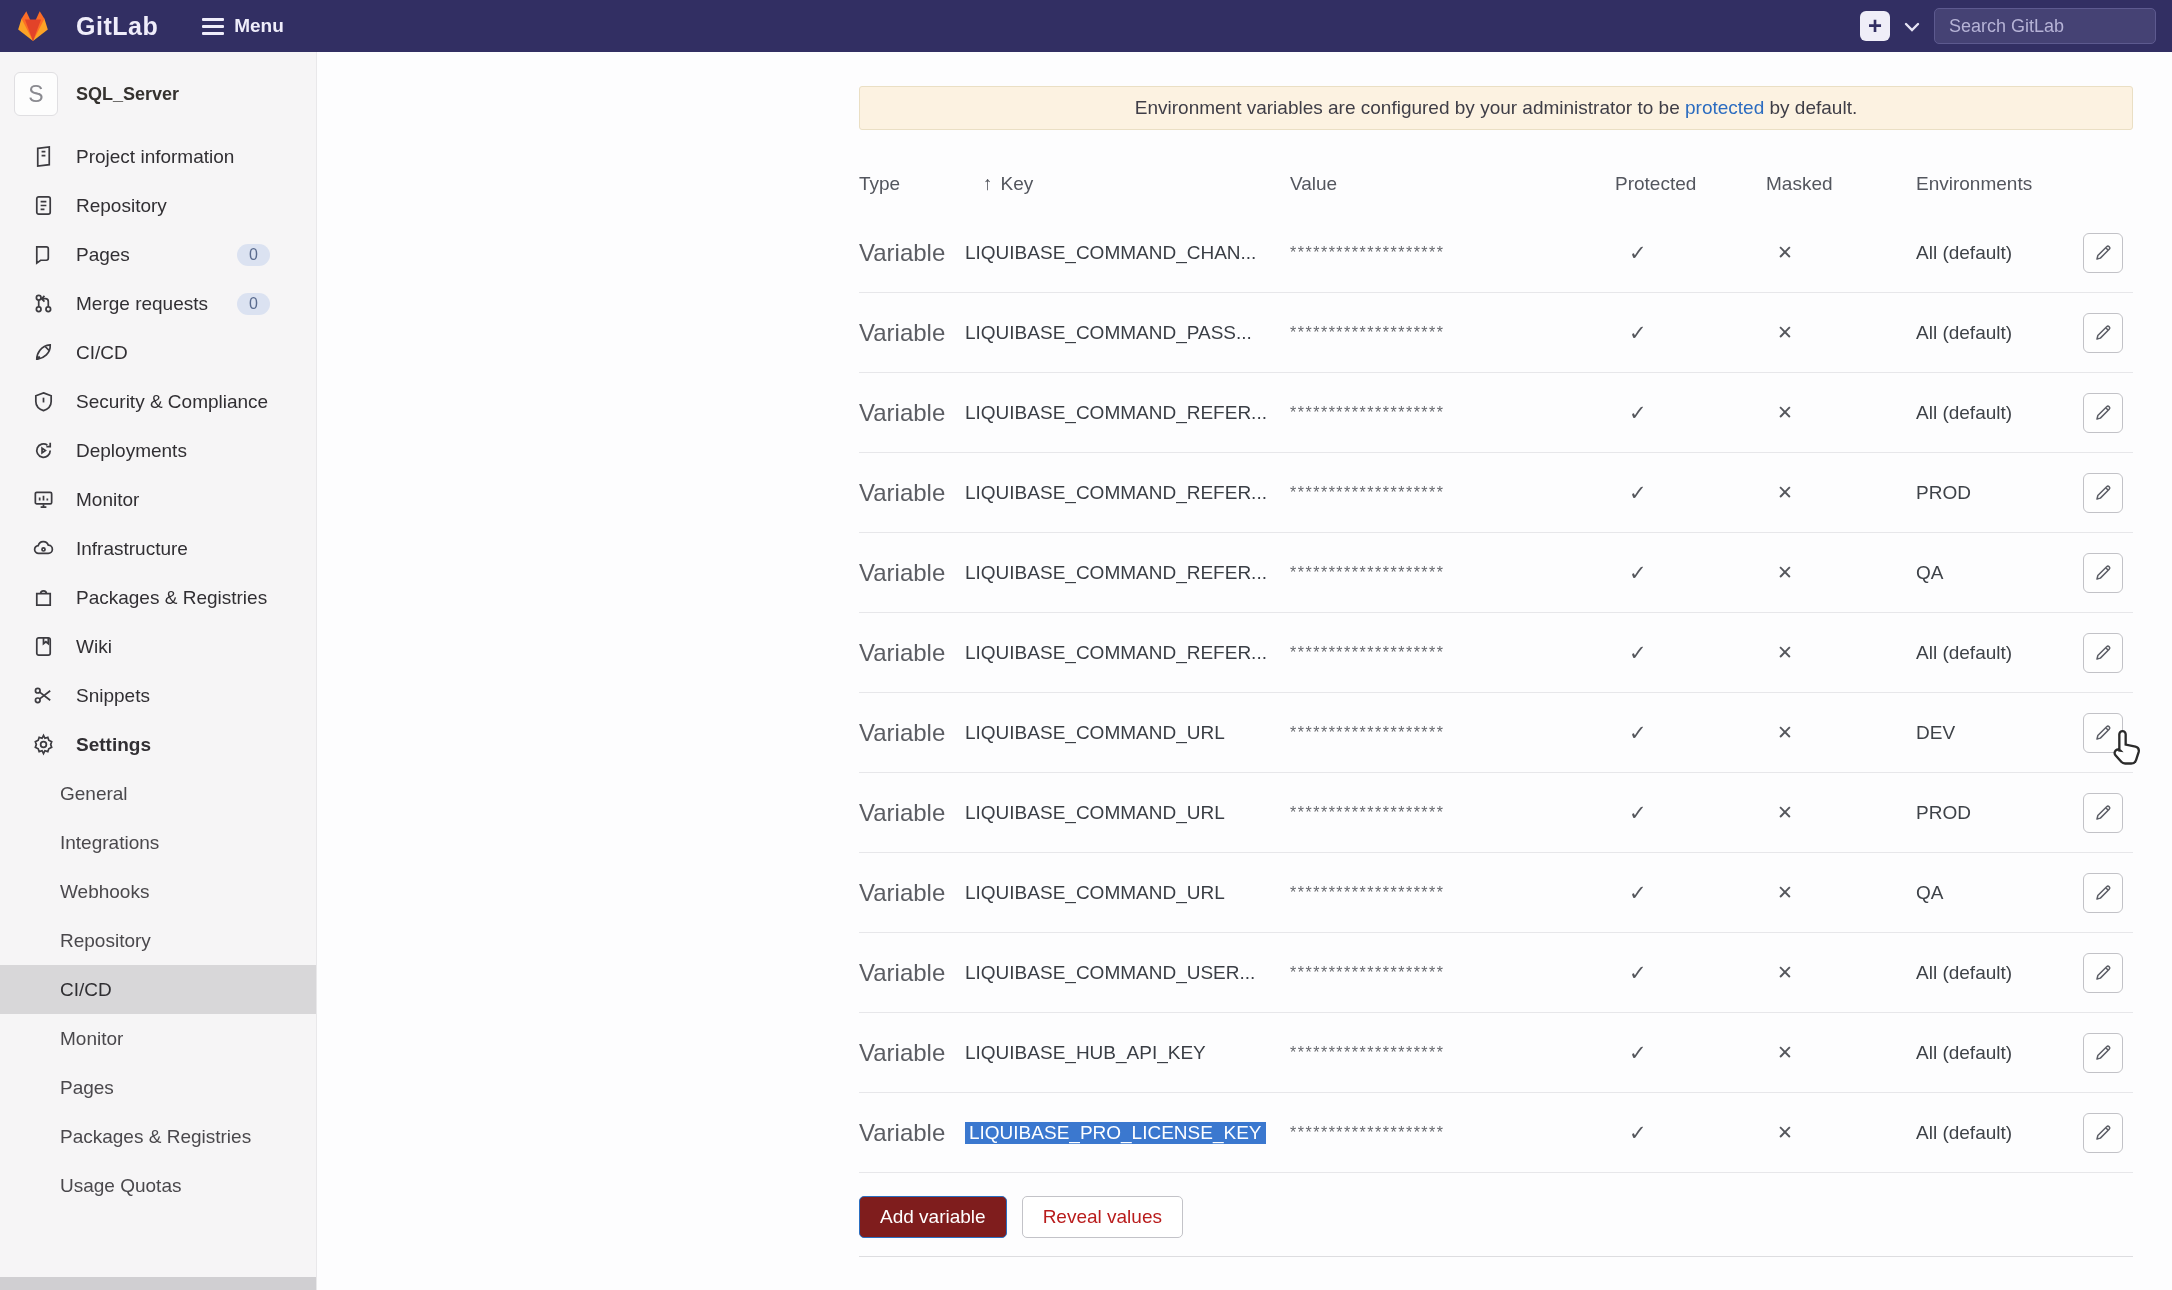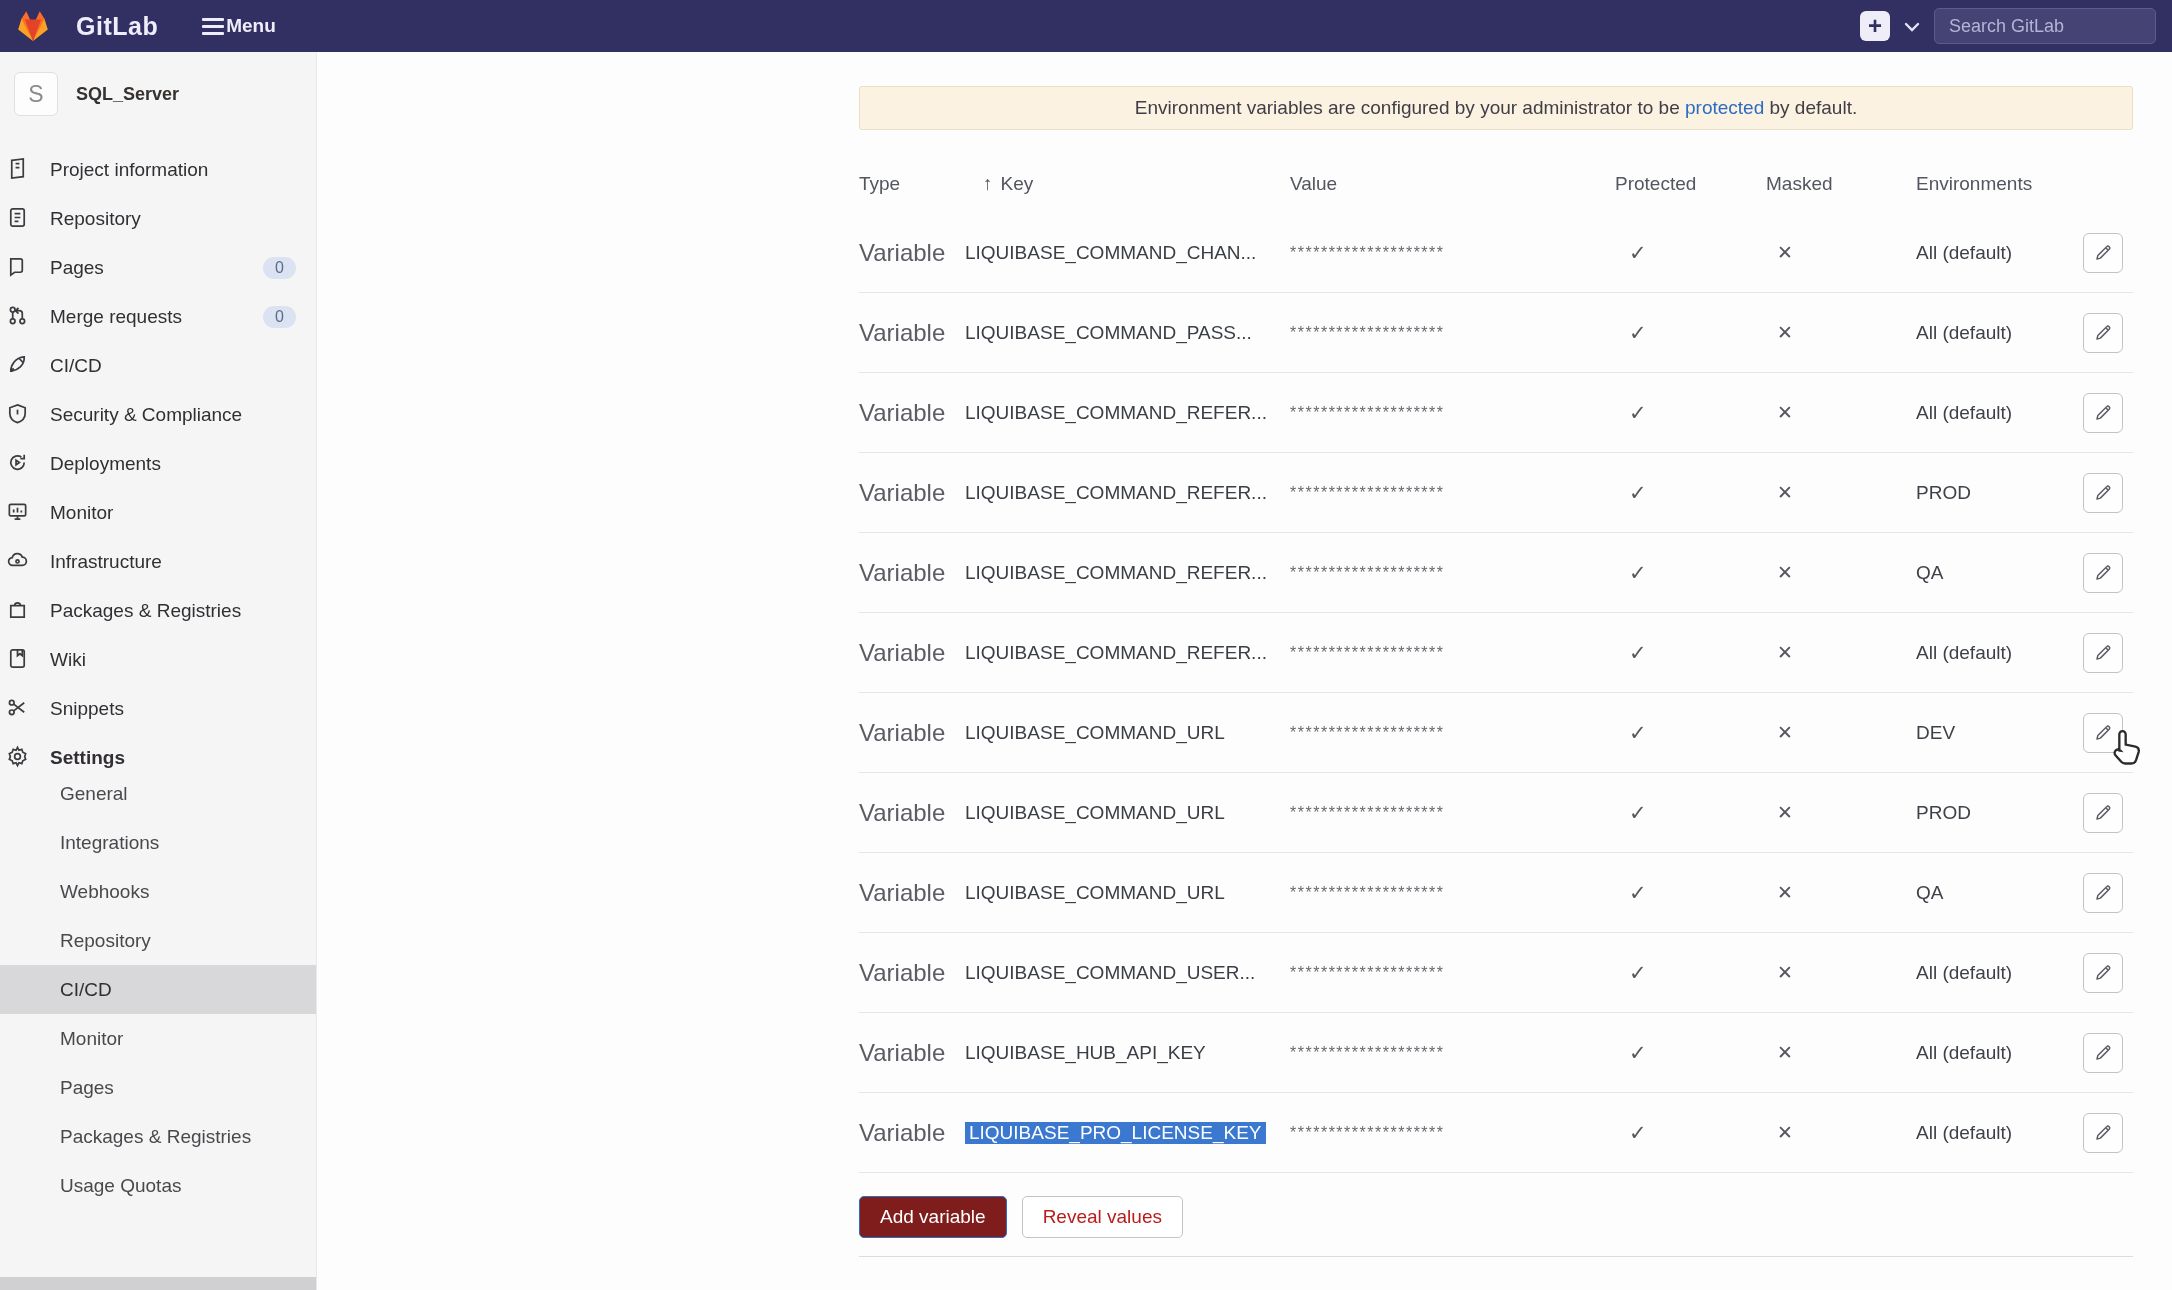--- a/index.html
+++ b/index.html
@@ -6,21 +6,21 @@
   html,body { width:2172px; height:1290px; }
   body { font-family:"Liberation Sans", sans-serif; background:#fdfdfe; overflow:hidden; }
   #app { position:relative; width:2172px; height:1290px; overflow:hidden; }
 
   
   .navbar { position:absolute; top:0; left:0; width:100%; height:52px; background:#322f63;
             display:flex; align-items:center; padding:0 16px; }
   .brand { display:flex; align-items:center; gap:26px; }
   .brand-logo { width:34px; height:32px; display:block; }
   .brand-name { color:#efedfa; font-size:25px; font-weight:bold; letter-spacing:.5px; }
-  .menu-toggle { display:flex; align-items:center; gap:2px; margin-left:44px; cursor:pointer; }
+  .menu-toggle { display:flex; align-items:center; gap:10px; margin-left:44px; cursor:pointer; }
   .hamburger { display:inline-flex; flex-direction:column; gap:4px; }
   .hamburger span { display:block; width:22px; height:3px; background:#efedfa; border-radius:1px; }
   .menu-label { color:#efedfa; font-size:19px; font-weight:bold; }
   .nav-right { margin-left:auto; display:flex; align-items:center; gap:14px; }
   .plus-btn { width:30px; height:30px; background:#efeef8; border-radius:6px; display:flex;
               align-items:center; justify-content:center; color:#322f63; font-size:24px;
               font-weight:bold; line-height:1; cursor:pointer; }
   .nav-chevron { color:#e6e4f5; font-size:15px; cursor:pointer; }
   .search-box { width:222px; height:36px; background:#454274; border:1px solid #5d5a8f;
                 border-radius:5px; color:#cfcde6; font-size:18px; padding:0 14px;
@@ -29,21 +29,21 @@
 
   
   .sidebar { position:absolute; top:52px; left:0; width:317px; height:1238px;
              background:#f6f5f6; border-right:1px solid #e9e8ea; }
   .sidebar-head { display:flex; align-items:center; gap:18px; padding:20px 16px 16px 14px; }
   .project-avatar { width:44px; height:44px; background:#fdfdfd; border:1px solid #e0dfe2;
                     border-radius:6px; display:flex; align-items:center; justify-content:center;
                     color:#8a8a90; font-size:23px; }
   .project-name { font-size:18px; font-weight:bold; color:#35322f; }
   .nav-list { display:flex; flex-direction:column; }
-  .side-item { height:49px; display:flex; align-items:flex-end; padding:0 4px; cursor:pointer;
+  .side-item { height:49px; display:flex; align-items:center; padding:0 30px; cursor:pointer;
                color:#312f33; font-size:19px; }
   .side-item .icon { width:26px; height:26px; margin-right:20px; display:inline-flex;
                      align-items:center; justify-content:center; color:#3c3b40; }
   .side-item .icon svg { width:23px; height:23px; stroke:#3c3b40; }
   .side-item.bold .label { font-weight:bold; }
   .side-item .badge { margin-left:auto; margin-right:16px; background:#dbe2f1; color:#5a6b8e;
                       font-size:16px; border-radius:12px; padding:2px 12px; }
   .side-sub { height:49px; display:flex; align-items:center; padding-left:60px;
               color:#4a484c; font-size:19px; cursor:pointer; }
   .side-sub.active { background:#d8d7d9; color:#2f2e32; }

